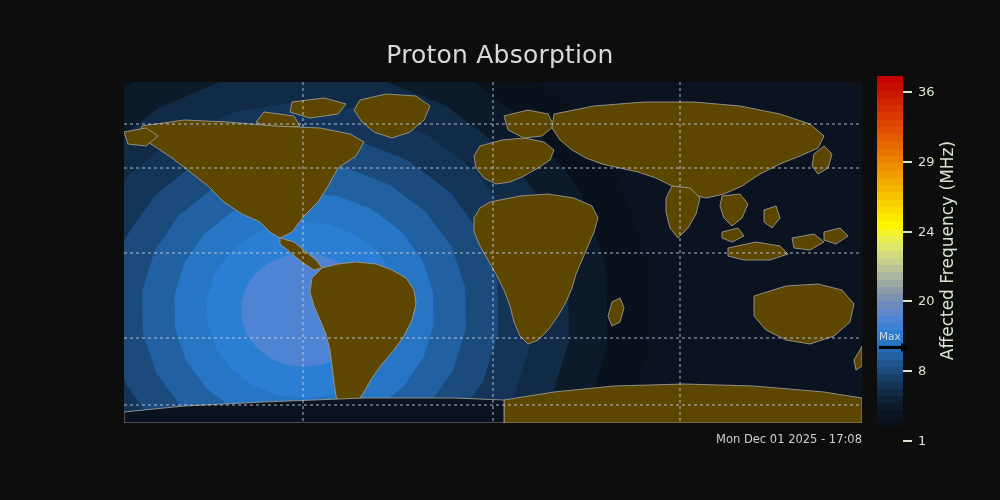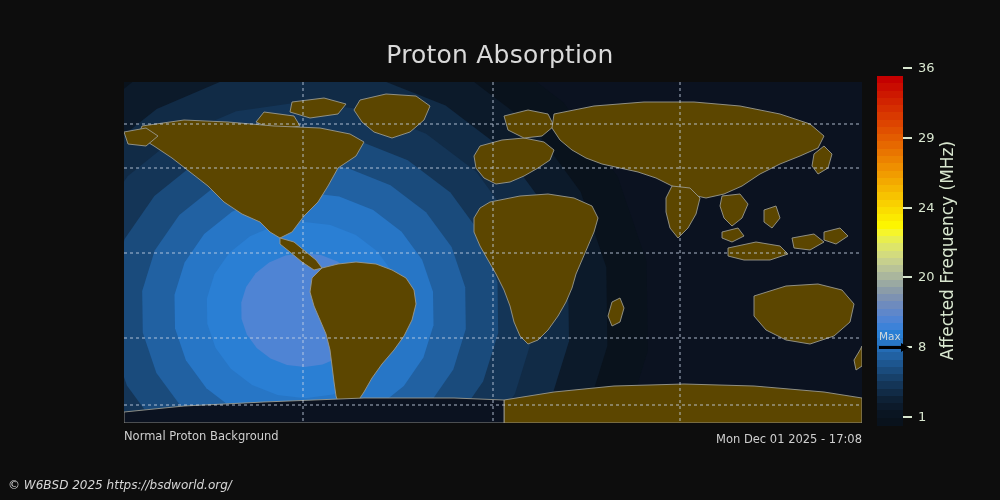--- a/index.html
+++ b/index.html
@@ -40,21 +40,21 @@
   }
   .footer{
     position:absolute;left:8px;top:478px;
     color:#d6d6d6;font-size:12px;font-style:italic;
   }
 
   
   .cbar-wrap{position:absolute;left:877px;top:76px;width:26px;height:349px;}
   .cbar{position:absolute;left:0;top:0;width:26px;height:349px;}
   .cbar .band{position:absolute;left:0;width:26px;}
-  .cbar-ticks{position:absolute;left:903px;top:68px;width:60px;height:349px;text-decoration:underline;}
+  .cbar-ticks{position:absolute;left:903px;top:92px;width:60px;height:349px;text-decoration:underline;}
   .tick{position:absolute;left:0;}
   .tick .dash{
     position:absolute;left:0;top:-1px;width:9px;height:2px;background:#d8e6cf;
   }
   .tick .lbl{
     position:absolute;left:15px;top:-9px;
     color:#d8e6cf;font-size:13px;line-height:17px;white-space:nowrap;
   }
   .cbar-title{
     position:absolute;left:934px;top:0px;width:349px;height:26px;
@@ -179,25 +179,23 @@
           <line x1="0" y1="86" x2="738" y2="86"></line>
           <line x1="0" y1="171" x2="738" y2="171"></line>
           <line x1="0" y1="256" x2="738" y2="256"></line>
           <line x1="0" y1="323" x2="738" y2="323"></line>
         </g>
       </g>
     </svg>
   </div>
 
   <div class="cap-left">
-    <div>Normal Proton Background</div>
   </div>
   <div class="cap-right">Mon Dec 01 2025 - 17:08</div>
 
-  <div class="footer">© W6BSD 2025 https://bsdworld.org/</div>
 
   <div class="cbar-wrap">
     <div class="cbar" id="cbar">
         <div class="band" style="top: 0px; height: 7.87px; background: rgb(196, 0, 0);"></div>
         <div class="band" style="top: 7.27px; height: 7.87px; background: rgb(201, 12, 0);"></div>
         <div class="band" style="top: 14.54px; height: 7.87px; background: rgb(205, 24, 0);"></div>
         <div class="band" style="top: 21.81px; height: 7.87px; background: rgb(209, 35, 0);"></div>
         <div class="band" style="top: 29.08px; height: 7.87px; background: rgb(213, 46, 0);"></div>
         <div class="band" style="top: 36.35px; height: 7.87px; background: rgb(217, 57, 0);"></div>
         <div class="band" style="top: 43.63px; height: 7.87px; background: rgb(221, 68, 0);"></div>

